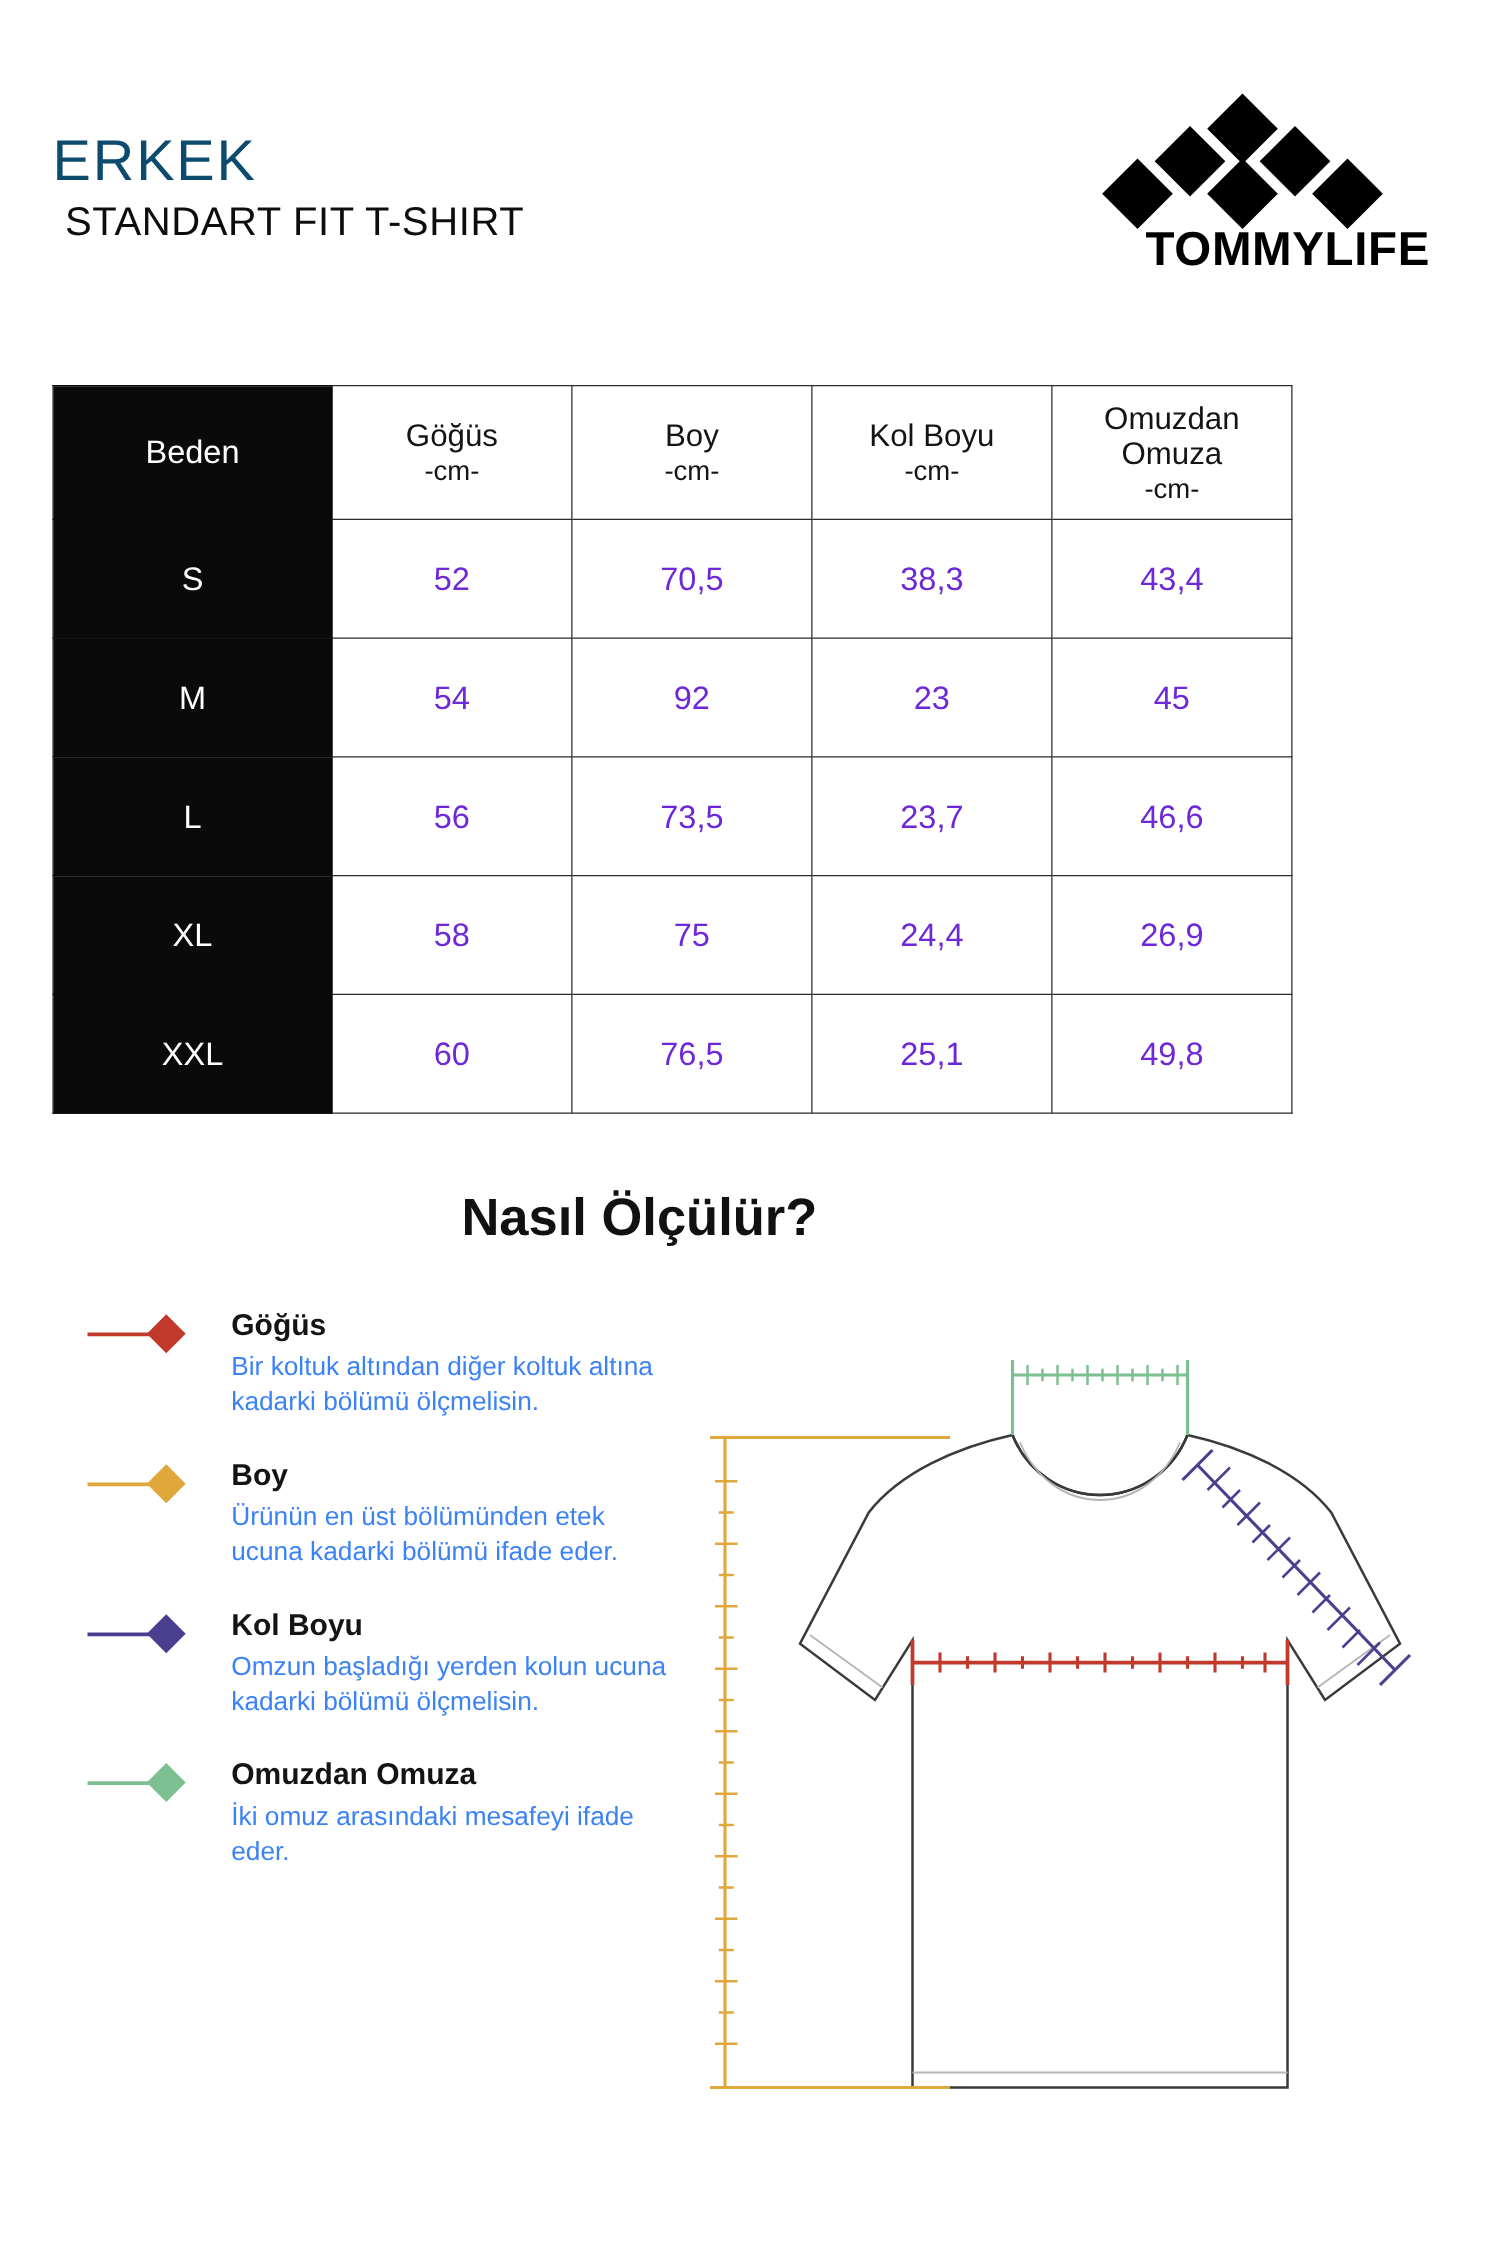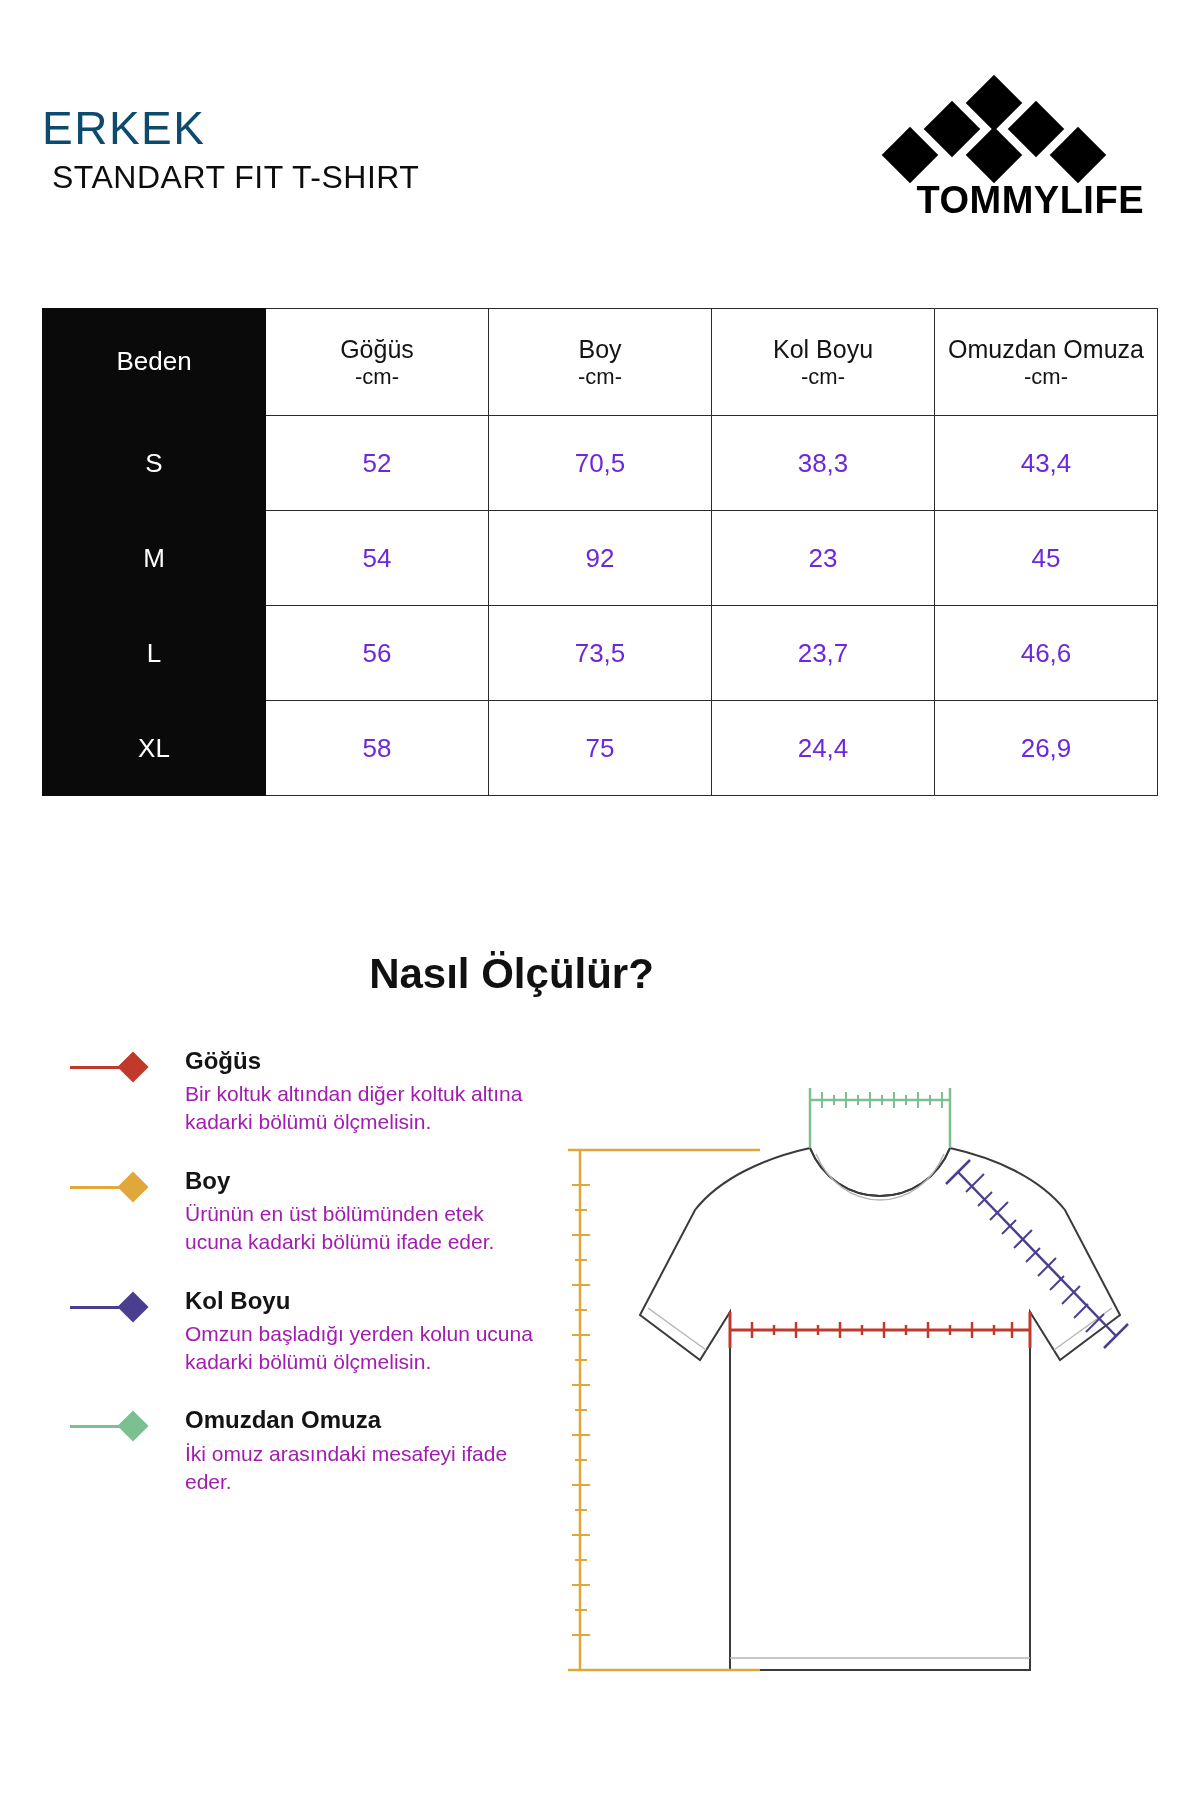--- a/index.html
+++ b/index.html
@@ -67,21 +67,21 @@
   }
 
   
   .table-wrap {
     position:absolute;
     left:42px; top:308px;
     width:1116px;
   }
   table.size-table {
     border-collapse:collapse;
-    width:1116px;
+    width:992px;
     table-layout:fixed;
   }
   table.size-table td, table.size-table th {
     border:1px solid #2b2b2b;
     text-align:center;
     vertical-align:middle;
     font-weight:400;
     padding:0;
   }
   
@@ -148,21 +148,21 @@
   }
   .legend-title {
     font-size:24px;
     font-weight:700;
     color:#141414;
     margin:0 0 6px 0;
     line-height:1.1;
   }
   .legend-desc {
     font-size:21px;
-    color:#a21caf;
+    color:#3b82f6;
     line-height:1.32;
     margin:0;
   }
 
   
   .illustration {
     position:absolute;
     left:560px; top:1040px;
     width:620px; height:700px;
   }
@@ -236,20 +236,27 @@
           <td>73,5</td>
           <td>23,7</td>
           <td>46,6</td>
         </tr>
         <tr>
           <td class="col-size">XL</td>
           <td>58</td>
           <td>75</td>
           <td>24,4</td>
           <td>26,9</td>
+        </tr>
+        <tr>
+          <td class="col-size">XXL</td>
+          <td>60</td>
+          <td>76,5</td>
+          <td>25,1</td>
+          <td>49,8</td>
         </tr>
       </tbody>
     </table>
   </div>
 
   <div class="section-title">Nasıl Ölçülür?</div>
 
   <div class="legend">
 
     <div class="legend-item">

